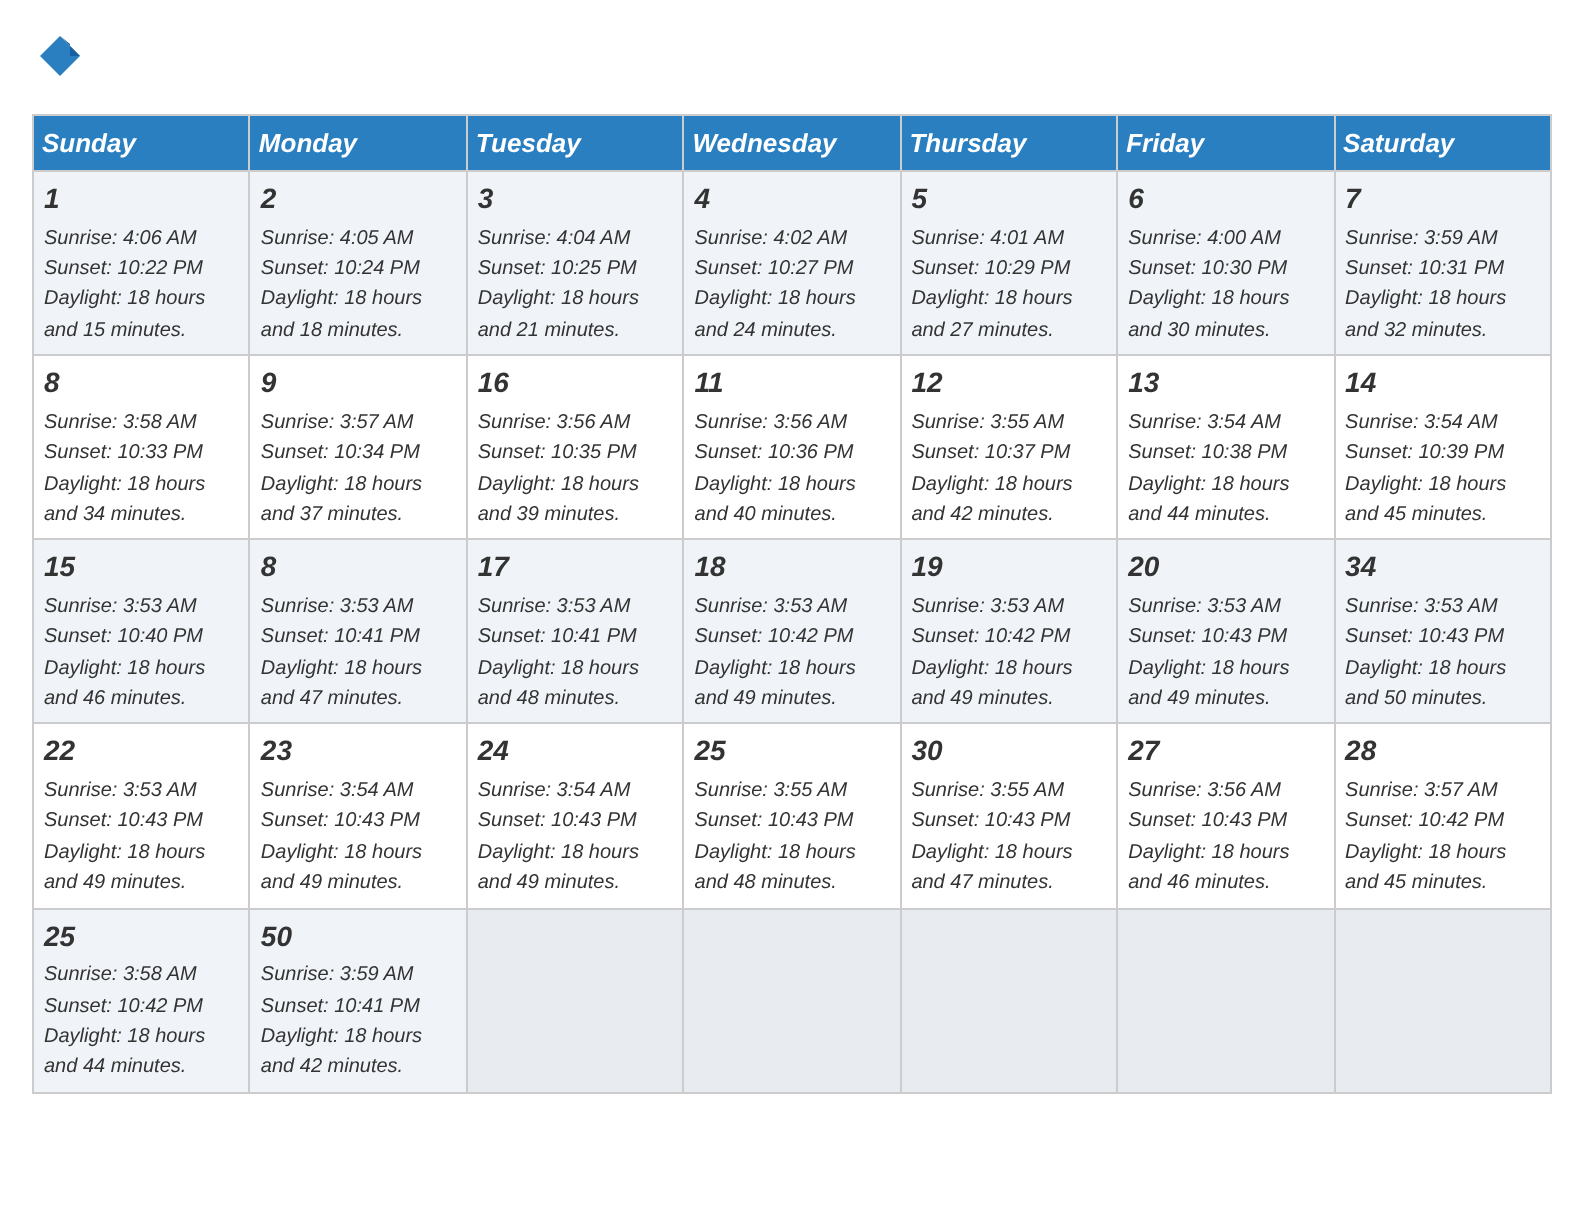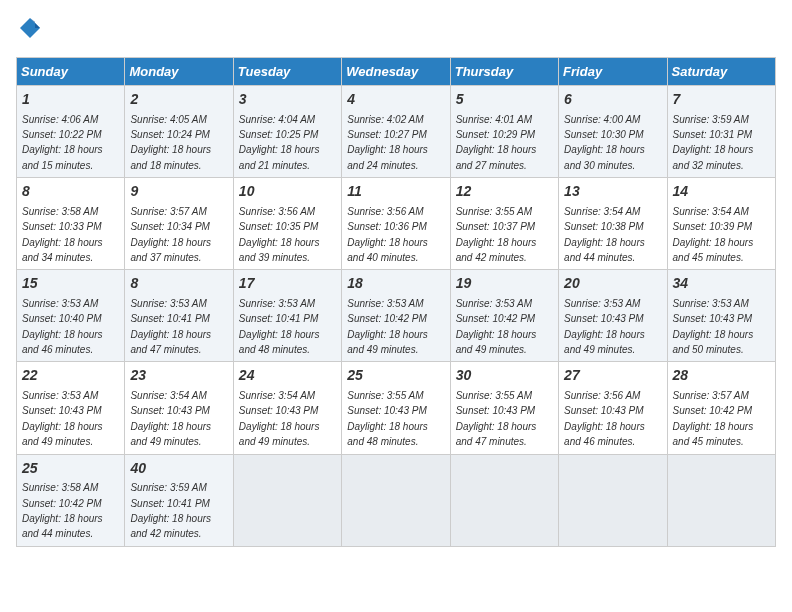--- a/index.html
+++ b/index.html
@@ -130,21 +130,21 @@
         <td><span class="day-num">2</span><span class="day-detail">Sunrise: 4:05 AM<br>Sunset: 10:24 PM<br>Daylight: 18 hours and 18 minutes.</span></td>
         <td><span class="day-num">3</span><span class="day-detail">Sunrise: 4:04 AM<br>Sunset: 10:25 PM<br>Daylight: 18 hours and 21 minutes.</span></td>
         <td><span class="day-num">4</span><span class="day-detail">Sunrise: 4:02 AM<br>Sunset: 10:27 PM<br>Daylight: 18 hours and 24 minutes.</span></td>
         <td><span class="day-num">5</span><span class="day-detail">Sunrise: 4:01 AM<br>Sunset: 10:29 PM<br>Daylight: 18 hours and 27 minutes.</span></td>
         <td><span class="day-num">6</span><span class="day-detail">Sunrise: 4:00 AM<br>Sunset: 10:30 PM<br>Daylight: 18 hours and 30 minutes.</span></td>
         <td><span class="day-num">7</span><span class="day-detail">Sunrise: 3:59 AM<br>Sunset: 10:31 PM<br>Daylight: 18 hours and 32 minutes.</span></td>
       </tr>
       <tr>
         <td><span class="day-num">8</span><span class="day-detail">Sunrise: 3:58 AM<br>Sunset: 10:33 PM<br>Daylight: 18 hours and 34 minutes.</span></td>
         <td><span class="day-num">9</span><span class="day-detail">Sunrise: 3:57 AM<br>Sunset: 10:34 PM<br>Daylight: 18 hours and 37 minutes.</span></td>
-        <td><span class="day-num">10</span><span class="day-detail">Sunrise: 3:56 AM<br>Sunset: 10:35 PM<br>Daylight: 18 hours and 39 minutes.</span></td>
+        <td><span class="day-num">16</span><span class="day-detail">Sunrise: 3:56 AM<br>Sunset: 10:35 PM<br>Daylight: 18 hours and 39 minutes.</span></td>
         <td><span class="day-num">11</span><span class="day-detail">Sunrise: 3:56 AM<br>Sunset: 10:36 PM<br>Daylight: 18 hours and 40 minutes.</span></td>
         <td><span class="day-num">12</span><span class="day-detail">Sunrise: 3:55 AM<br>Sunset: 10:37 PM<br>Daylight: 18 hours and 42 minutes.</span></td>
         <td><span class="day-num">13</span><span class="day-detail">Sunrise: 3:54 AM<br>Sunset: 10:38 PM<br>Daylight: 18 hours and 44 minutes.</span></td>
         <td><span class="day-num">14</span><span class="day-detail">Sunrise: 3:54 AM<br>Sunset: 10:39 PM<br>Daylight: 18 hours and 45 minutes.</span></td>
       </tr>
       <tr>
         <td><span class="day-num">15</span><span class="day-detail">Sunrise: 3:53 AM<br>Sunset: 10:40 PM<br>Daylight: 18 hours and 46 minutes.</span></td>
         <td><span class="day-num">8</span><span class="day-detail">Sunrise: 3:53 AM<br>Sunset: 10:41 PM<br>Daylight: 18 hours and 47 minutes.</span></td>
         <td><span class="day-num">17</span><span class="day-detail">Sunrise: 3:53 AM<br>Sunset: 10:41 PM<br>Daylight: 18 hours and 48 minutes.</span></td>
         <td><span class="day-num">18</span><span class="day-detail">Sunrise: 3:53 AM<br>Sunset: 10:42 PM<br>Daylight: 18 hours and 49 minutes.</span></td>
@@ -156,21 +156,21 @@
         <td><span class="day-num">22</span><span class="day-detail">Sunrise: 3:53 AM<br>Sunset: 10:43 PM<br>Daylight: 18 hours and 49 minutes.</span></td>
         <td><span class="day-num">23</span><span class="day-detail">Sunrise: 3:54 AM<br>Sunset: 10:43 PM<br>Daylight: 18 hours and 49 minutes.</span></td>
         <td><span class="day-num">24</span><span class="day-detail">Sunrise: 3:54 AM<br>Sunset: 10:43 PM<br>Daylight: 18 hours and 49 minutes.</span></td>
         <td><span class="day-num">25</span><span class="day-detail">Sunrise: 3:55 AM<br>Sunset: 10:43 PM<br>Daylight: 18 hours and 48 minutes.</span></td>
         <td><span class="day-num">30</span><span class="day-detail">Sunrise: 3:55 AM<br>Sunset: 10:43 PM<br>Daylight: 18 hours and 47 minutes.</span></td>
         <td><span class="day-num">27</span><span class="day-detail">Sunrise: 3:56 AM<br>Sunset: 10:43 PM<br>Daylight: 18 hours and 46 minutes.</span></td>
         <td><span class="day-num">28</span><span class="day-detail">Sunrise: 3:57 AM<br>Sunset: 10:42 PM<br>Daylight: 18 hours and 45 minutes.</span></td>
       </tr>
       <tr>
         <td><span class="day-num">25</span><span class="day-detail">Sunrise: 3:58 AM<br>Sunset: 10:42 PM<br>Daylight: 18 hours and 44 minutes.</span></td>
-        <td><span class="day-num">40</span><span class="day-detail">Sunrise: 3:59 AM<br>Sunset: 10:41 PM<br>Daylight: 18 hours and 42 minutes.</span></td>
+        <td><span class="day-num">50</span><span class="day-detail">Sunrise: 3:59 AM<br>Sunset: 10:41 PM<br>Daylight: 18 hours and 42 minutes.</span></td>
         <td class="empty-cell"></td>
         <td class="empty-cell"></td>
         <td class="empty-cell"></td>
         <td class="empty-cell"></td>
         <td class="empty-cell"></td>
       </tr>
     </tbody>
 </table>
 
 </body></html>

